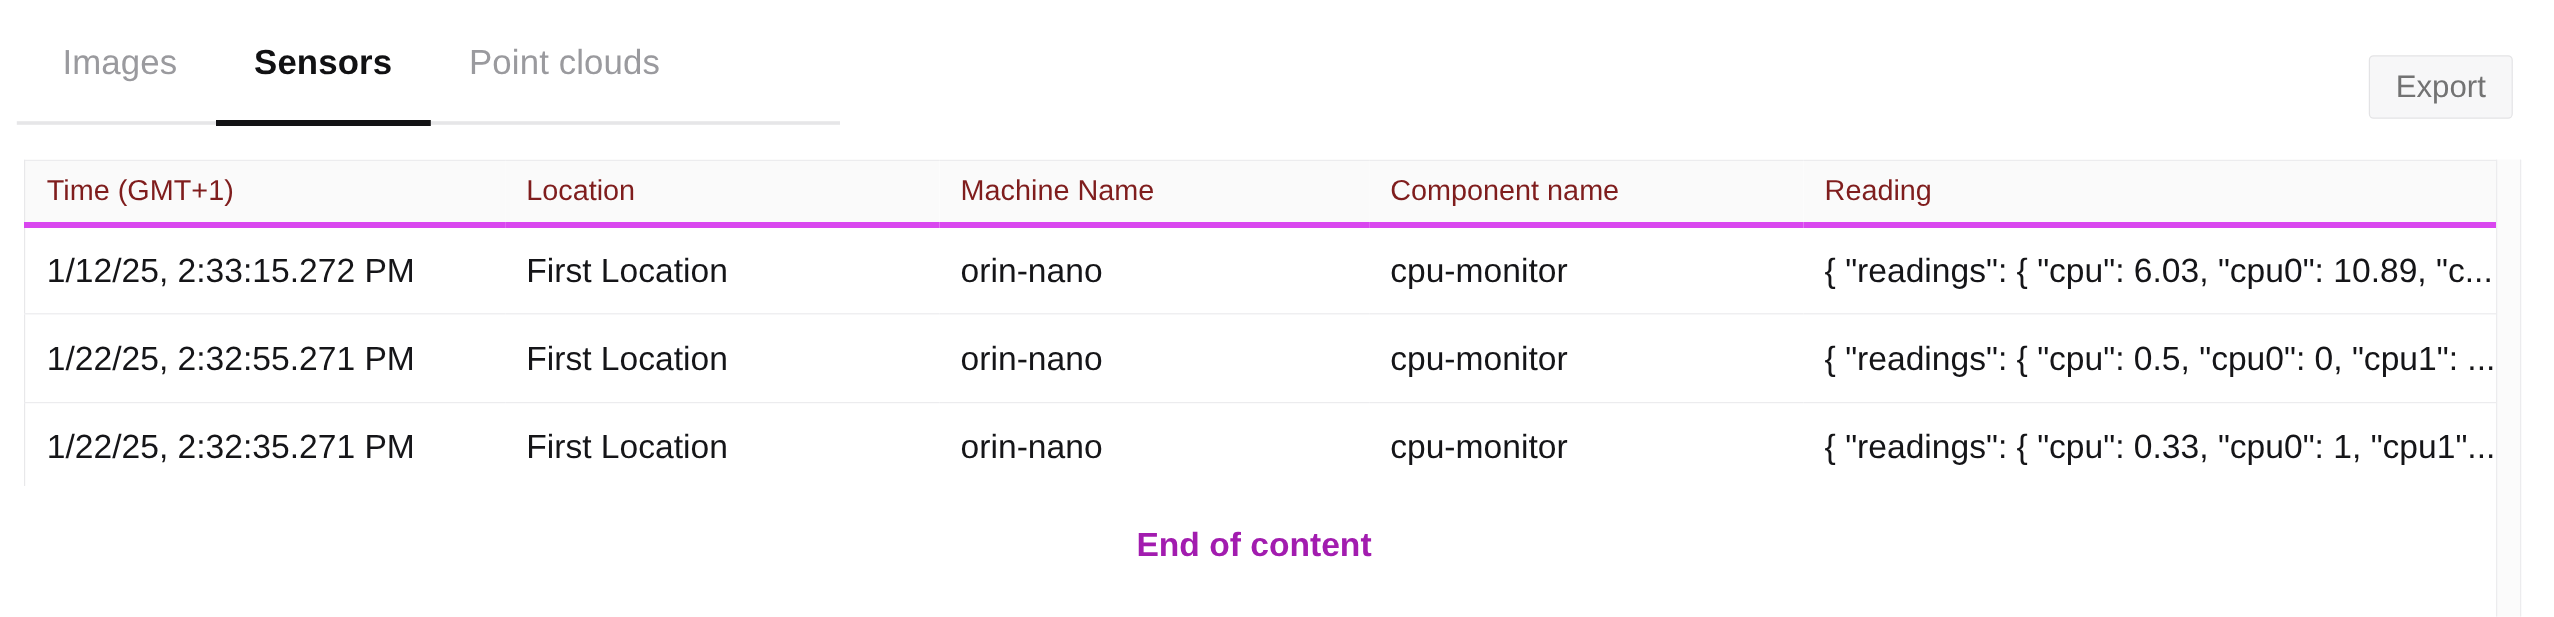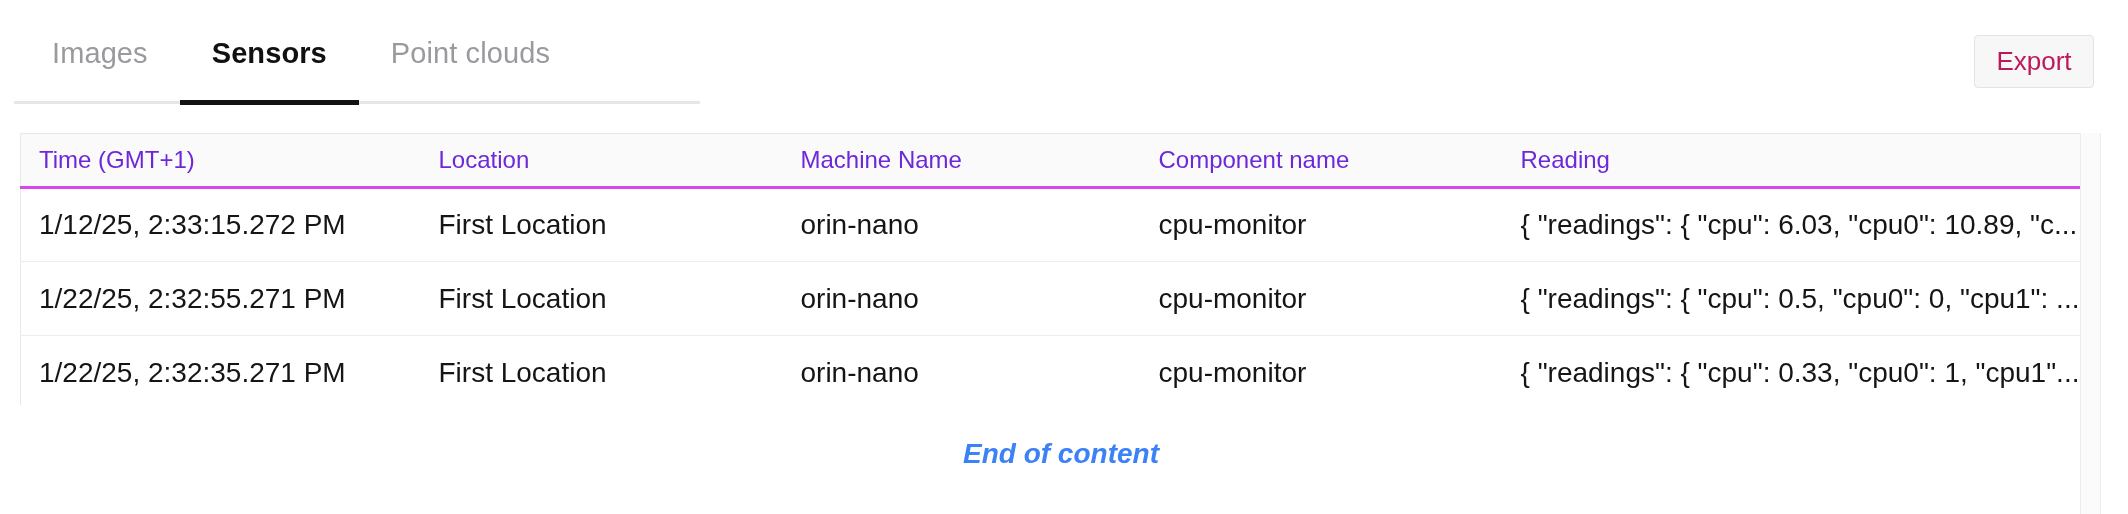--- a/index.html
+++ b/index.html
@@ -73,31 +73,31 @@
     top: 101px;
     width: 686px;
     height: 3px;
     background: #e6e6e8;
   }
 
   
   .export-btn {
     position: absolute;
     right: 34px;
-    top: 35px;
+    top: 46px;
     width: 120px;
     height: 53px;
     background: #f7f7f8;
     border: 1px solid #e3e3e5;
     border-radius: 4px;
     display: flex;
     align-items: center;
     justify-content: center;
     font-size: 26px;
-    color: #be185d;
+    color: #737373;
     cursor: pointer;
     box-sizing: border-box;
     user-select: none;
   }
 
   
   .table-wrap {
     position: absolute;
     left: 20px;
     top: 133px;
@@ -114,24 +114,24 @@
     border-right: none;
     box-sizing: border-box;
   }
   .table thead tr {
     background: #fafafa;
   }
   .table th {
     text-align: left;
     font-weight: 400;
     font-size: 24px;
-    color: #6d28d9;
+    color: #7f1d1d;
     padding: 0;
     height: 54px;
-    border-bottom: 3px solid #d946ef;
+    border-bottom: 5px solid #d946ef;
     vertical-align: middle;
     white-space: nowrap;
     overflow: hidden;
     box-sizing: border-box;
   }
   .table td {
     font-size: 28px;
     color: #151518;
     padding: 0;
     height: 74px;
@@ -171,29 +171,28 @@
     top: 2px;
     width: 14px;
     height: 0px;
     border-radius: 8px;
     background: #d9d9dd;
   }
 
   
   .end-of-content {
     position: absolute;
-    left: 36px;
+    left: 20px;
     top: 438px;
     width: 2050px;
     text-align: center;
     font-size: 28px;
     font-weight: 700;
-    color: #3b82f6;
+    color: #a21caf;
     user-select: none;
-    font-style: italic;
   }
 </style>
 </head>
 <body>
 
 <div class="page">
 
   <div class="tabbar">
     <div class="tabs-rule"></div>
     <div class="tabs">

